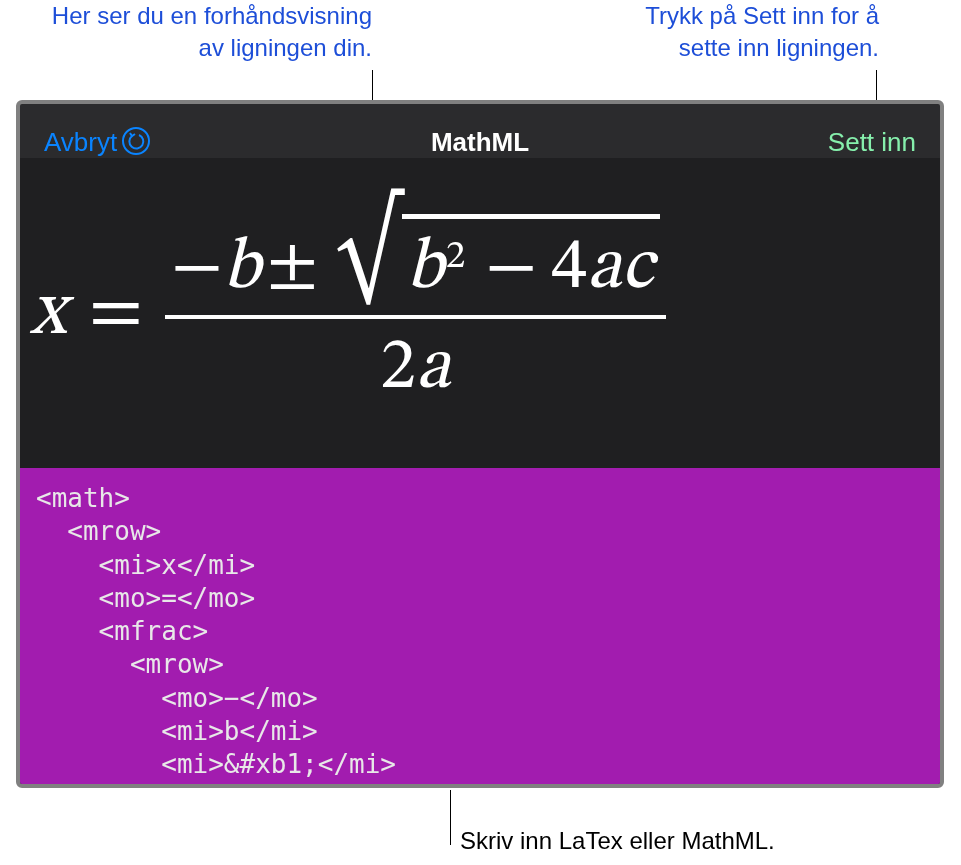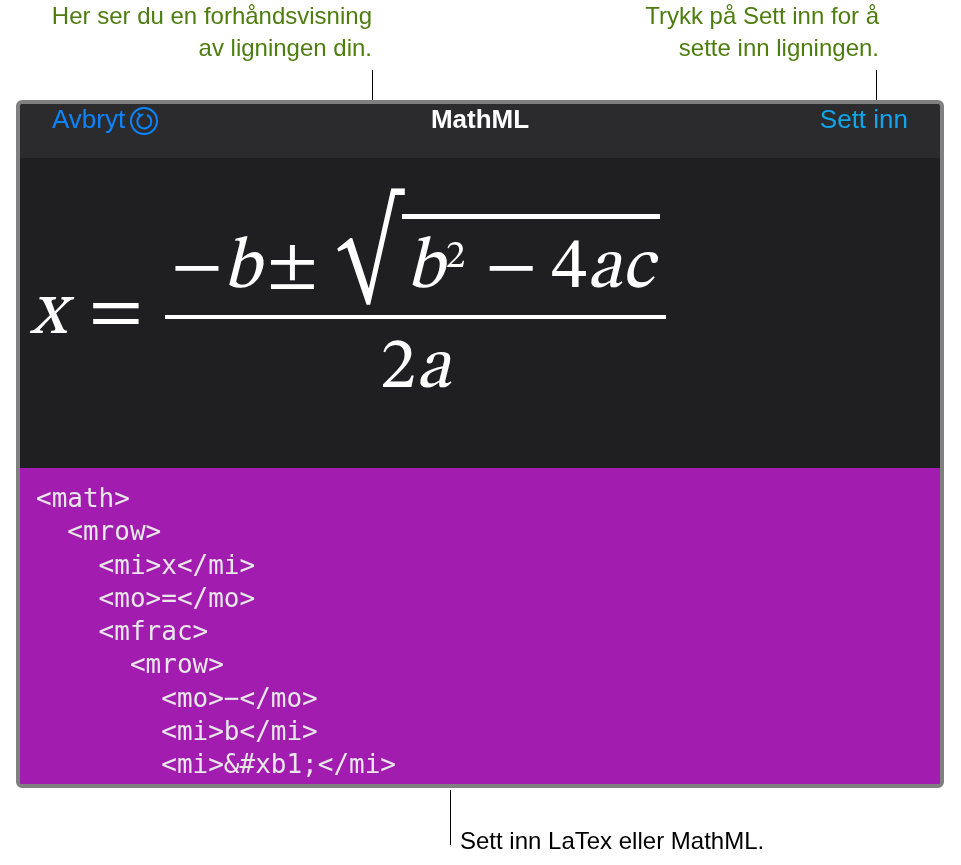--- a/index.html
+++ b/index.html
@@ -11,21 +11,21 @@
     width: 961px;
     height: 865px;
     background: #ffffff;
     font-family: -apple-system, "Helvetica Neue", Helvetica, Arial, sans-serif;
     position: relative;
   }
   .callout {
     position: absolute;
     font-size: 24px;
     line-height: 1.35;
-    color: #4d7c0f;
+    color: #1d4ed8;
     text-align: right;
     white-space: pre-line;
   }
   .callout-left {
     top: 0px;
     left: 0px;
     width: 372px;
   }
   .callout-right {
     top: 0px;
@@ -69,22 +69,22 @@
     background: #2b2b2d;
     border-radius: 6px;
     border: 4px solid #808080;
     overflow: hidden;
     display: flex;
     flex-direction: column;
   }
   .nav-bar {
     height: 54px;
     display: flex;
-    align-items: flex-start;
-    padding: 0 32px;
+    align-items: flex-end;
+    padding: 0 24px;
     gap: 2px;
     position: relative;
   }
   .nav-cancel {
     color: #0a84ff;
     font-size: 26px;
     background: none;
     border: none;
     cursor: pointer;
   }
@@ -104,21 +104,21 @@
   .nav-title {
     position: absolute;
     left: 50%;
     transform: translateX(-50%);
     color: #fff;
     font-size: 26px;
     font-weight: 600;
   }
   .nav-insert {
     margin-left: auto;
-    color: #0ea5e9;
+    color: #86efac;
     font-size: 26px;
     background: none;
     border: none;
     cursor: pointer;
   }
 
   .preview-area {
     background: #1f1f21;
     height: 310px;
     display: flex;
@@ -214,21 +214,21 @@
     outline: none;
   }
 </style>
 </head>
 <body>
 
 <div class="callout callout-left">Her ser du en forhåndsvisning
 av ligningen din.</div>
 <div class="callout callout-right">Trykk på Sett inn for å
 sette inn ligningen.</div>
-<div class="callout-bottom">Sett inn LaTex eller MathML.</div>
+<div class="callout-bottom">Skriv inn LaTex eller MathML.</div>
 
 <div class="lead-line lead-left"></div>
 <div class="lead-line lead-right"></div>
 <div class="lead-line lead-bottom"></div>
 
 <div class="device-frame">
   <div class="nav-bar">
     <button class="nav-cancel">Avbryt</button>
     <span class="nav-undo-icon">
       <svg viewBox="0 0 32 32" fill="none" stroke="#0a84ff" stroke-width="2">

